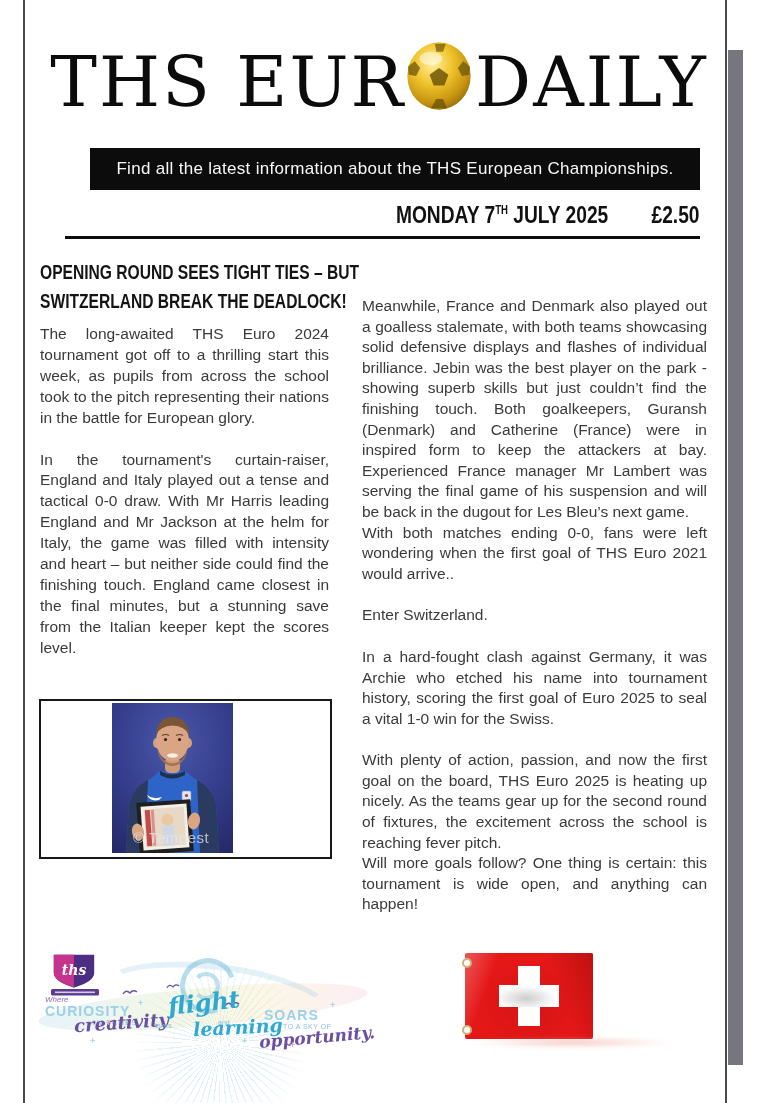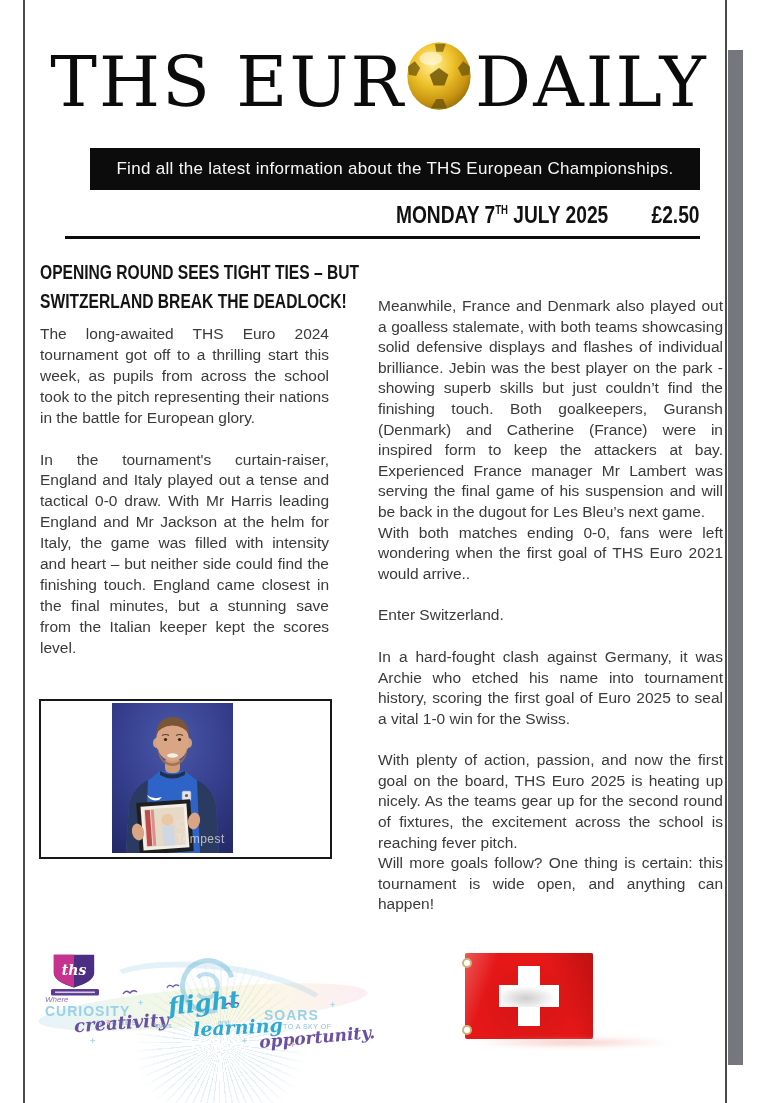--- a/index.html
+++ b/index.html
@@ -43,34 +43,33 @@
   .headline { position:absolute; left:40px; top:258px; width:320px; color:#141414; }
   .headline .hl-line {
     display:inline-block; white-space:nowrap; font-weight:bold; font-size:20px;
     line-height:29px; transform:scaleX(0.78); transform-origin:0 50%;
   }
 
   
   .col { position:absolute; text-align:justify; color:#3a3a3a; }
   .col p { margin:0; }
   .col-left  { left:40px; top:324px; width:289px; font-size:15.5px; line-height:20.9px; }
-  .col-right { left:378px; top:296px; width:345px; font-size:15.5px; line-height:20.6px; }
+  .col-right { left:362px; top:296px; width:345px; font-size:15.5px; line-height:20.6px; }
   .gap-after { margin-bottom:21px !important; }
 
   
   .photo-box {
     position:absolute; left:39px; top:699px; width:289px; height:156px;
     border:2px solid #181818; background:#fff;
   }
   .photo { position:absolute; left:71px; top:2px; width:121px; height:150px; overflow:hidden; }
   .photo svg { display:block; }
   .watermark {
-    position:absolute; left:21px; bottom:7px; font-size:12px; color:rgba(230,230,230,0.75);
+    position:absolute; left:21px; bottom:7px; font-size:15px; color:rgba(230,230,230,0.75);
     letter-spacing:0.5px;
-    margin-left:43px;
   }
   .caption {
     position:absolute; left:39px; top:870px; width:289px; text-align:center;
     font-size:15px; color:#2e2e2e;
   }
 
   
   .logo-block { position:absolute; left:38px; top:948px; width:335px; height:122px; }
   .starburst {
     position:absolute; left:95px; top:8px; width:175px; height:175px; border-radius:50%;

